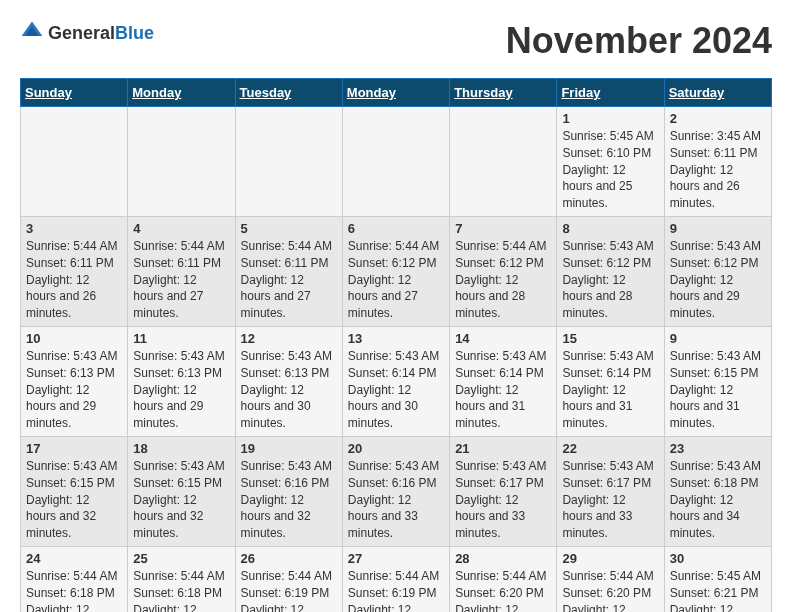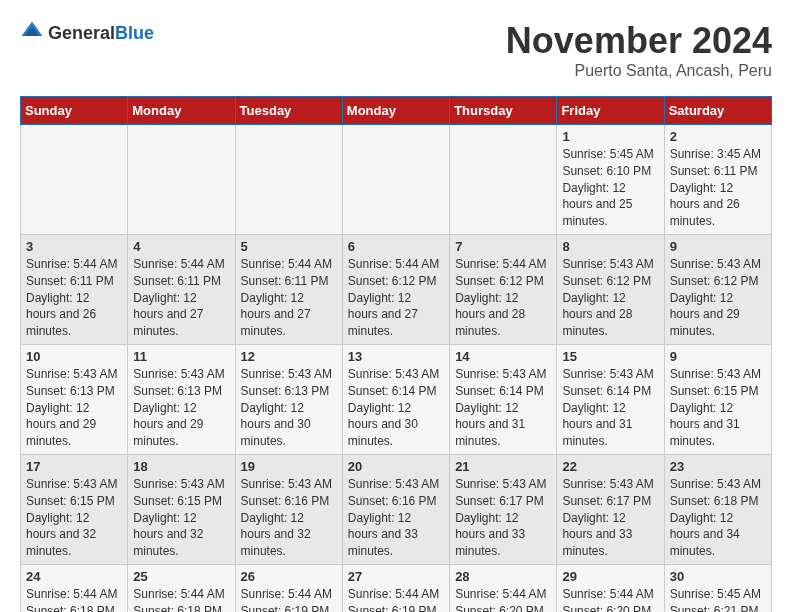--- a/index.html
+++ b/index.html
@@ -46,27 +46,28 @@
     .location-title {
       font-size: 16px;
       color: #555;
     }
     table {
       width: 100%;
       border-collapse: collapse;
       table-layout: fixed;
     }
     thead tr th {
-      background-color: #b91c1c;
+      background-color: #0c4a6e;
       color: #fff;
       font-size: 13px;
       font-weight: bold;
       padding: 6px 4px;
       text-align: left;
       border: 1px solid #1a6fb5;
+      text-decoration: underline;
     }
     tbody tr td {
       vertical-align: top;
       border: 1px solid #ccc;
       padding: 4px 5px;
       font-size: 10.5px;
       color: #333;
       height: 80px;
     }
     tbody tr:nth-child(odd) td {
@@ -98,21 +99,20 @@
     <svg class="logo-icon" viewBox="0 0 30 30">
       <polygon points="15,2 28,20 2,20" fill="#2979c2"></polygon>
       <polygon points="15,8 24,20 6,20" fill="#1a5a9a"></polygon>
     </svg>
     <div>
       <span class="logo-text-general">General</span><span class="logo-text-blue">Blue</span>
     </div>
   </div>
   <div class="title-section">
     <div class="month-title">November 2024</div>
-    <div class="location-title">Puerto Santa, Ancash, Peru</div>
   </div>
 </div>
 
 <table>
   <thead>
     <tr>
       <th>Sunday</th>
       <th>Monday</th>
       <th>Tuesday</th>
       <th>Monday</th>

